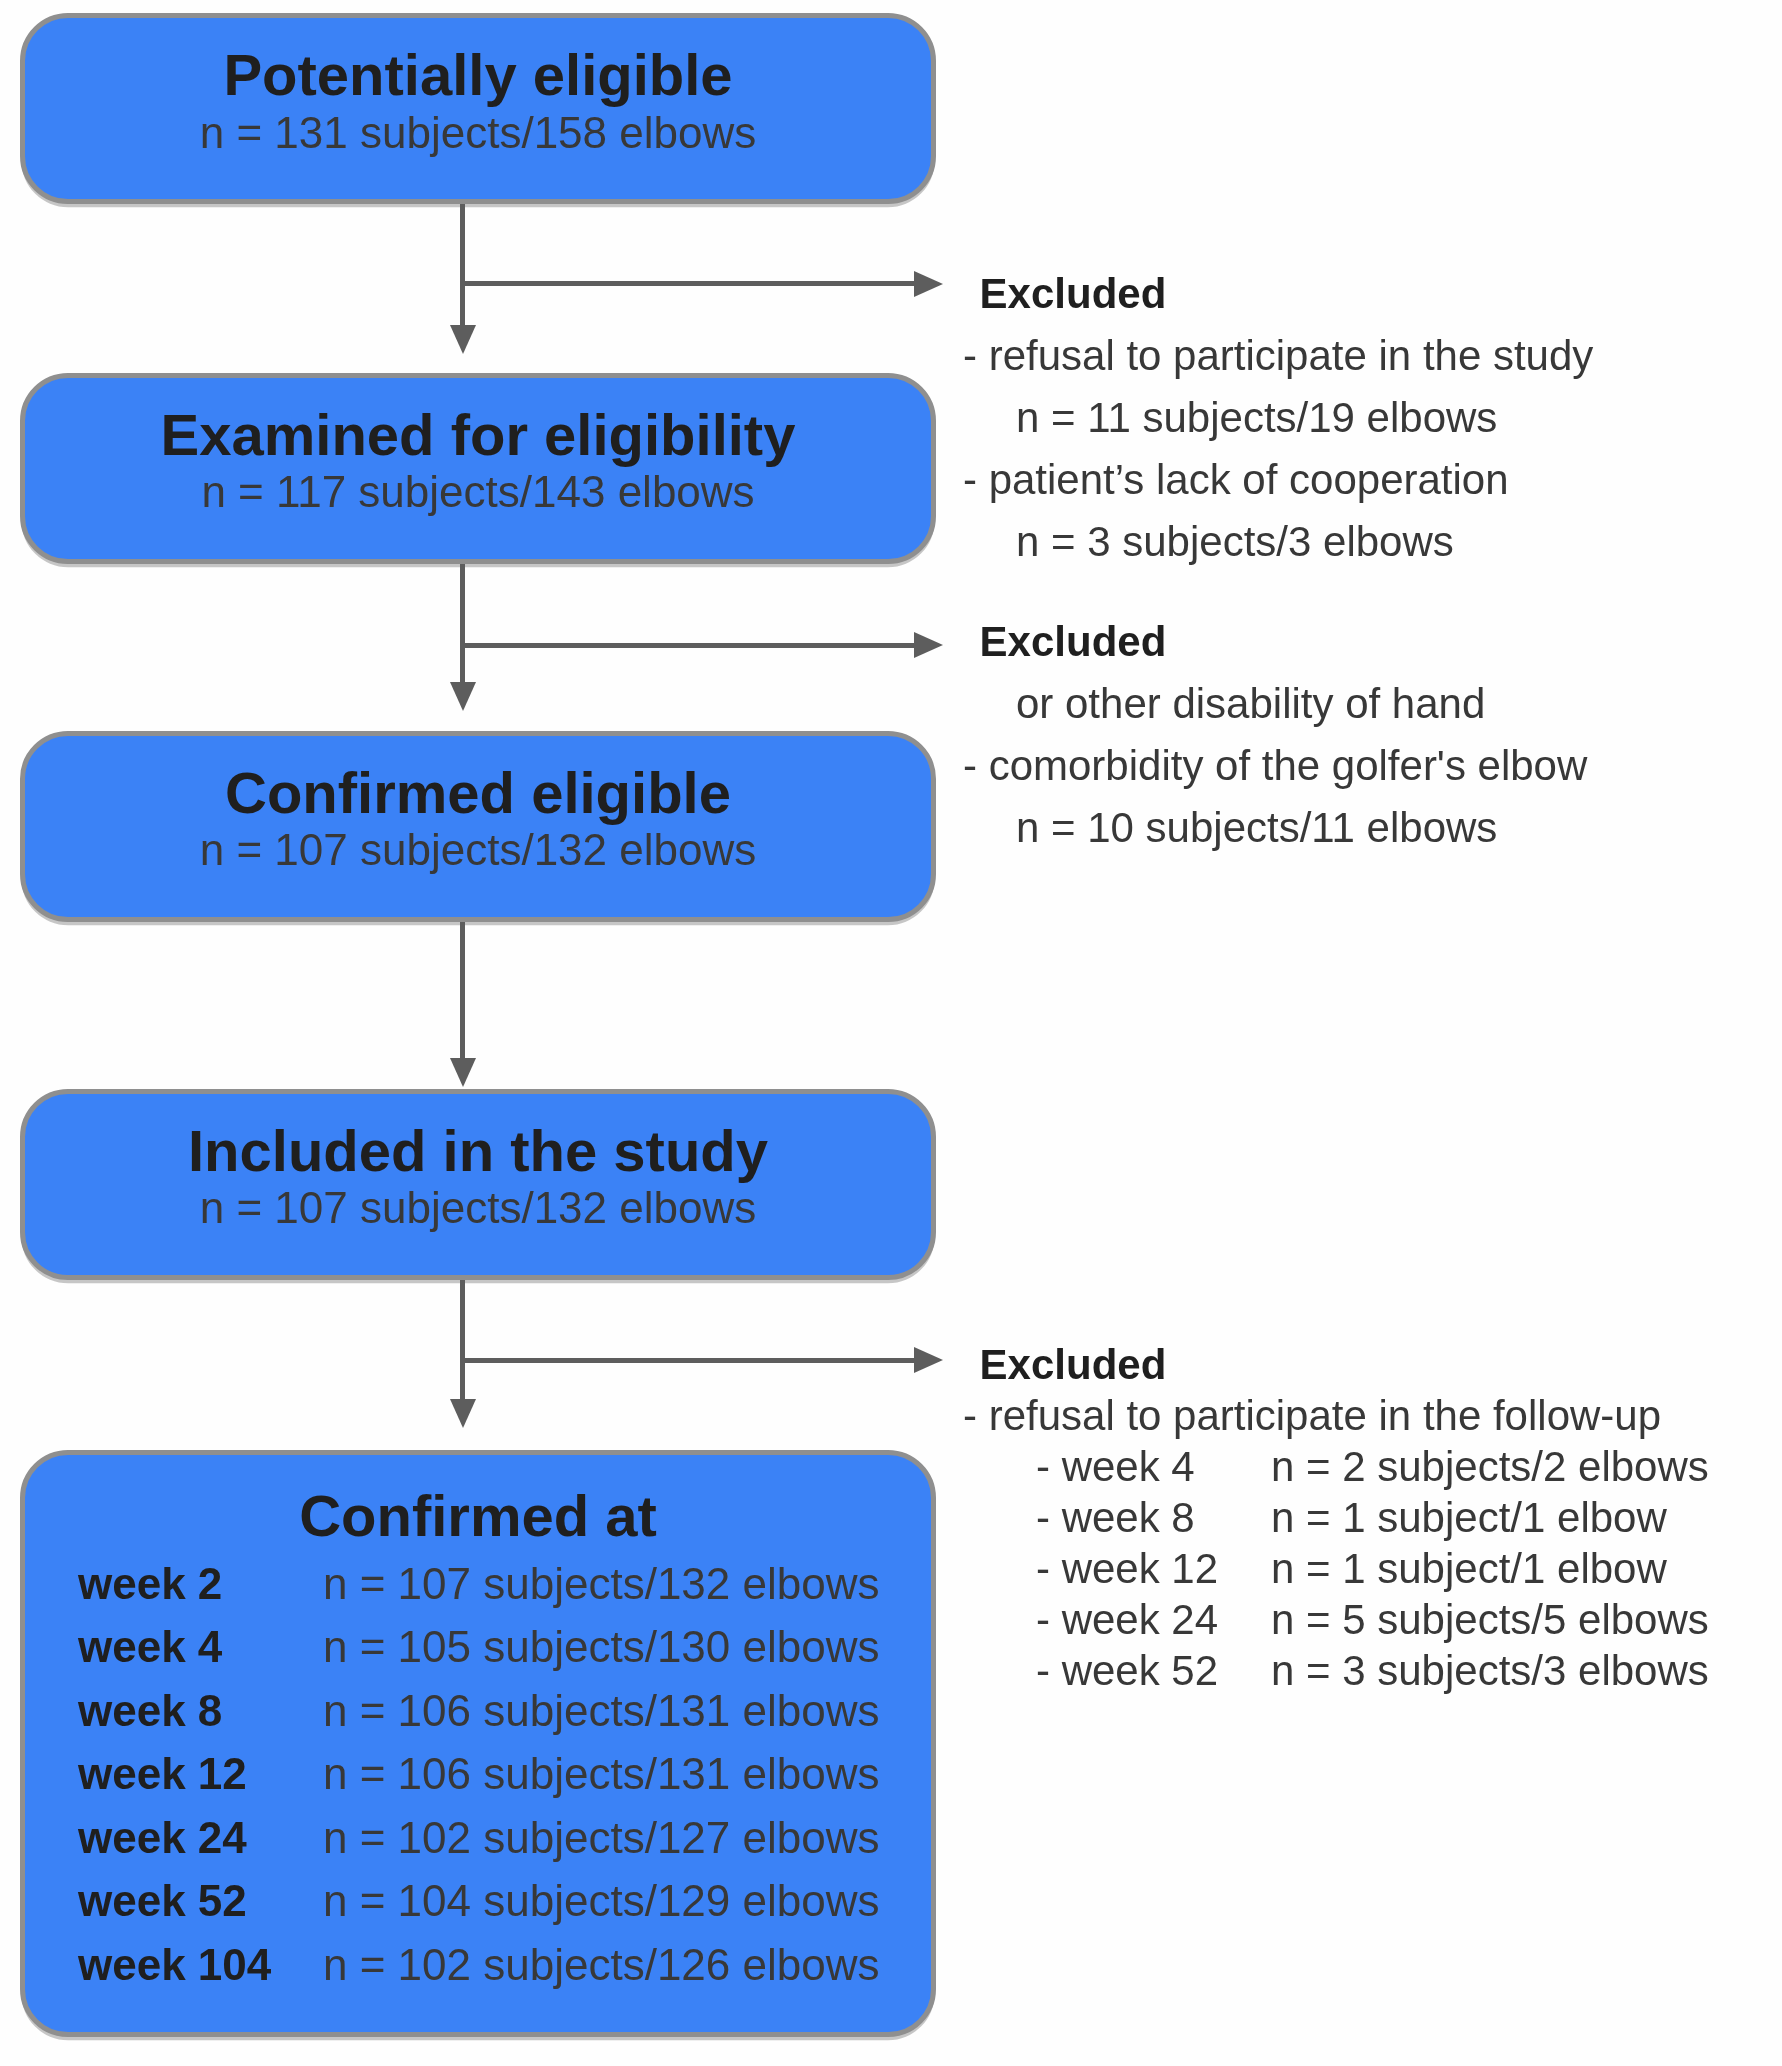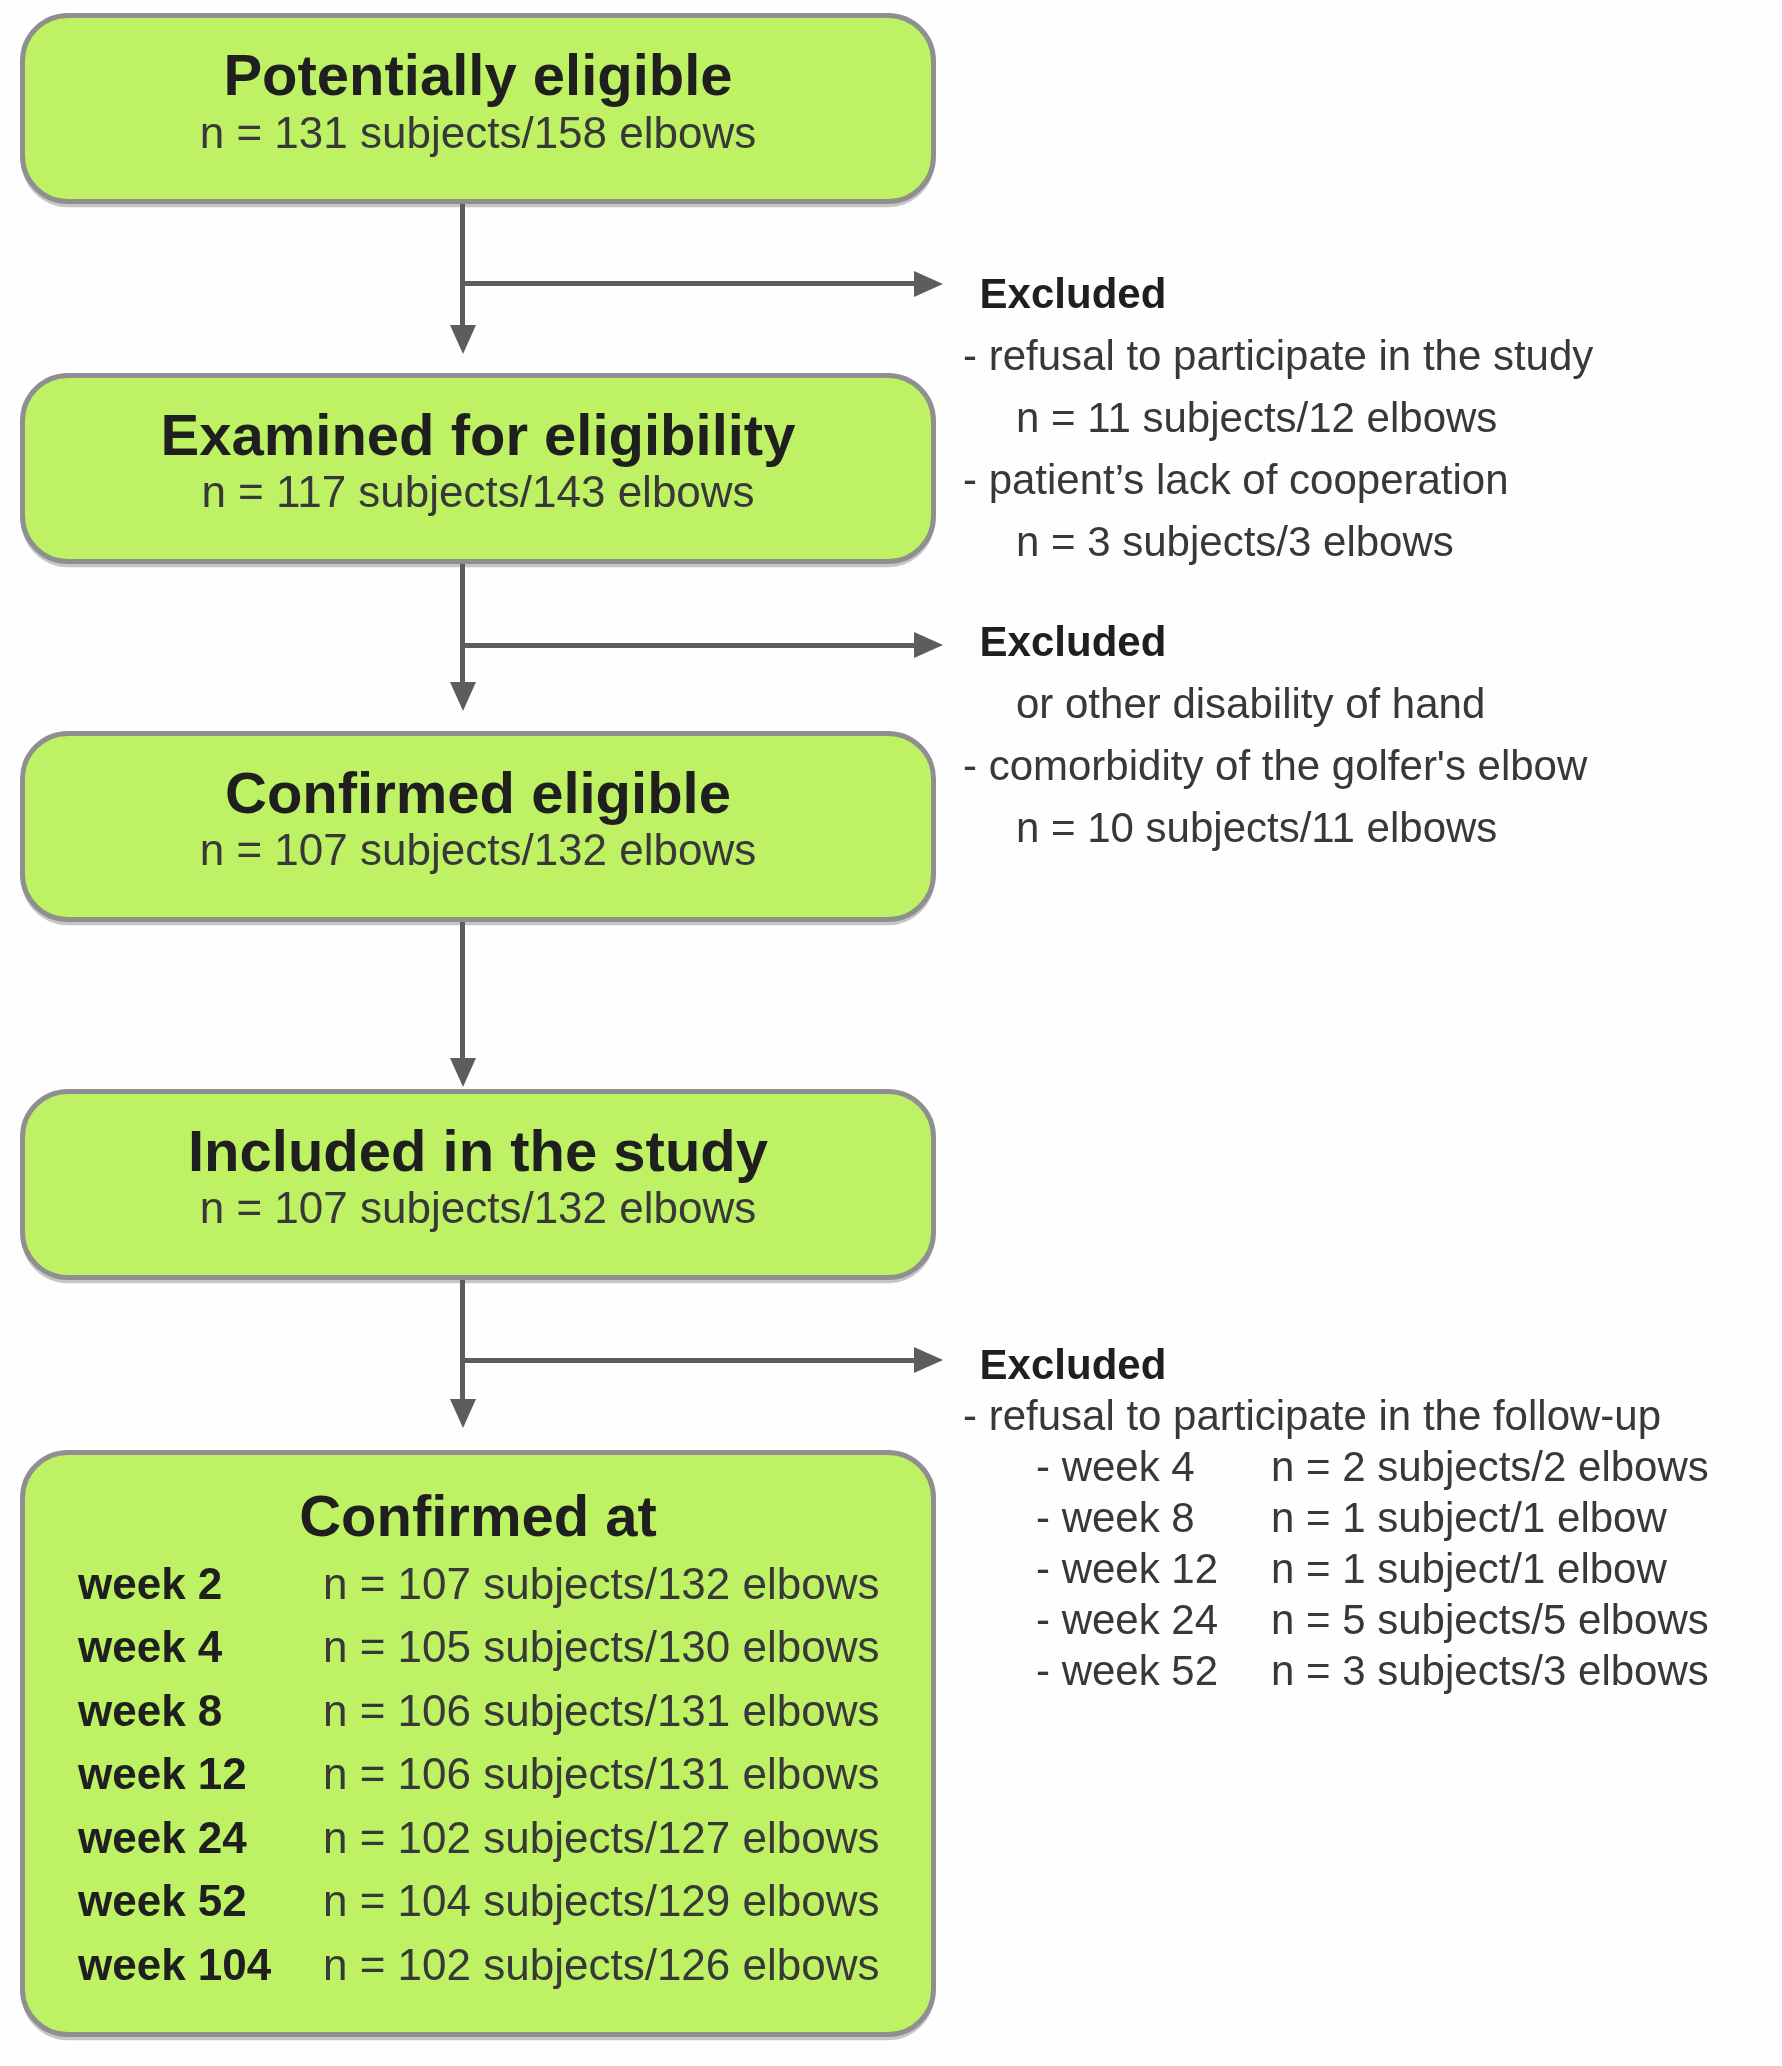--- a/index.html
+++ b/index.html
@@ -17,21 +17,21 @@
     font-family:"Liberation Sans","DejaVu Sans",sans-serif;
     color:var(--body);
     overflow:hidden;
   }
   
   .box{
     position:absolute;left:20px;width:916px;
     box-sizing:border-box;
     border:5.3px solid var(--border);
     border-radius:48px;
-    background:#bef264;
+    background:#3b82f6;
     box-shadow:0 4.6px 0 -1.3px rgba(130,130,130,.45);
   }
   .box.std{
     height:191px;
     display:flex;flex-direction:column;
     justify-content:center;align-items:center;
     gap:6.6px;padding-bottom:17px;
   }
   .box-title{
     font-size:58px;font-weight:bold;line-height:1;
@@ -88,21 +88,21 @@
   </div>
 
   <div class="vline" style="top:204px;height:121px"></div>
   <div class="hline" style="top:281px"></div>
   <div class="head-right" style="top:271px"></div>
   <div class="head-down" style="top:325px"></div>
 
   <div class="ex ex1" style="top:263px">
     <div class="ex-line head">Excluded</div>
     <div class="ex-line">- refusal to participate in the study</div>
-    <div class="ex-line sub">n = 11 subjects/12 elbows</div>
+    <div class="ex-line sub">n = 11 subjects/19 elbows</div>
     <div class="ex-line">- patient’s lack of cooperation</div>
     <div class="ex-line sub">n = 3 subjects/3 elbows</div>
   </div>
 
   <div class="box std" style="top:373px">
     <div class="box-title">Examined for eligibility</div>
     <div class="box-sub">n = 117 subjects/143 elbows</div>
   </div>
 
   <div class="vline" style="top:564px;height:118px"></div>

